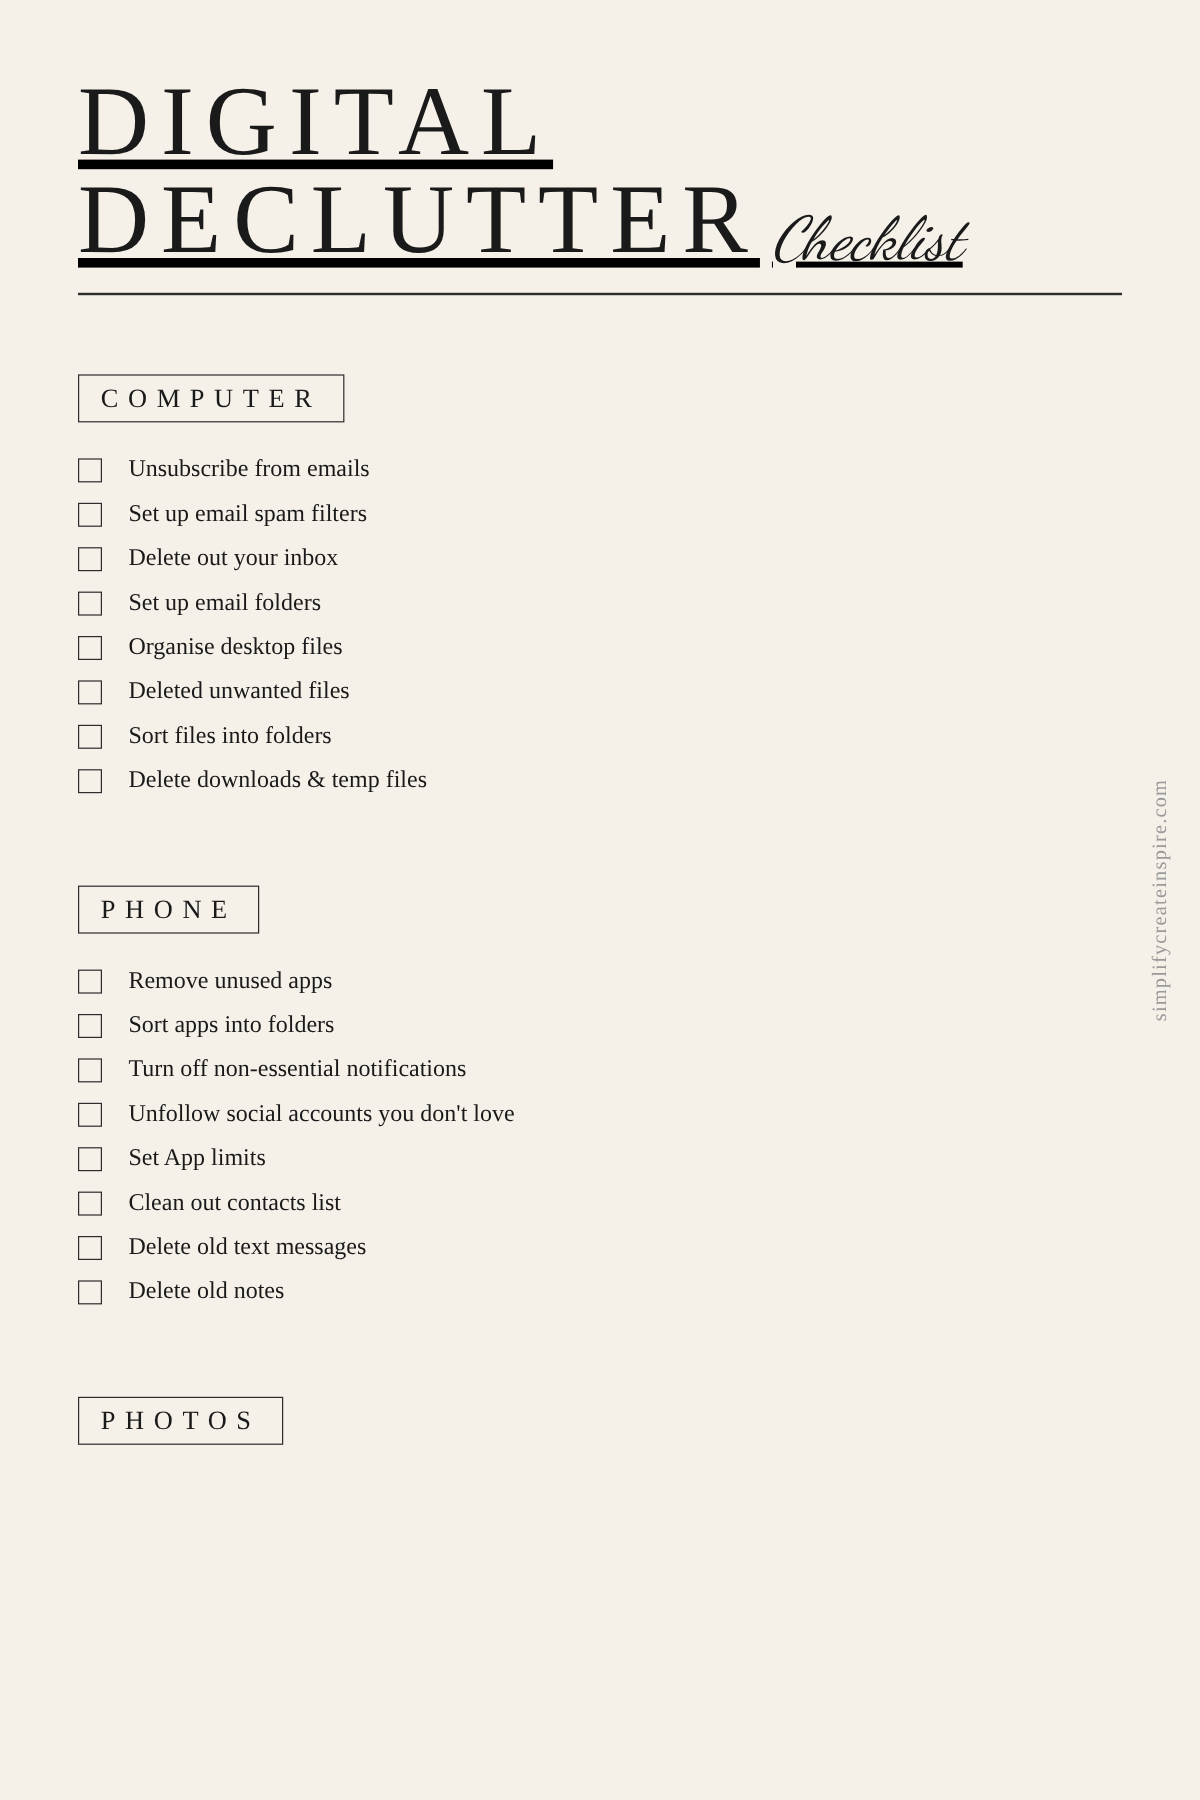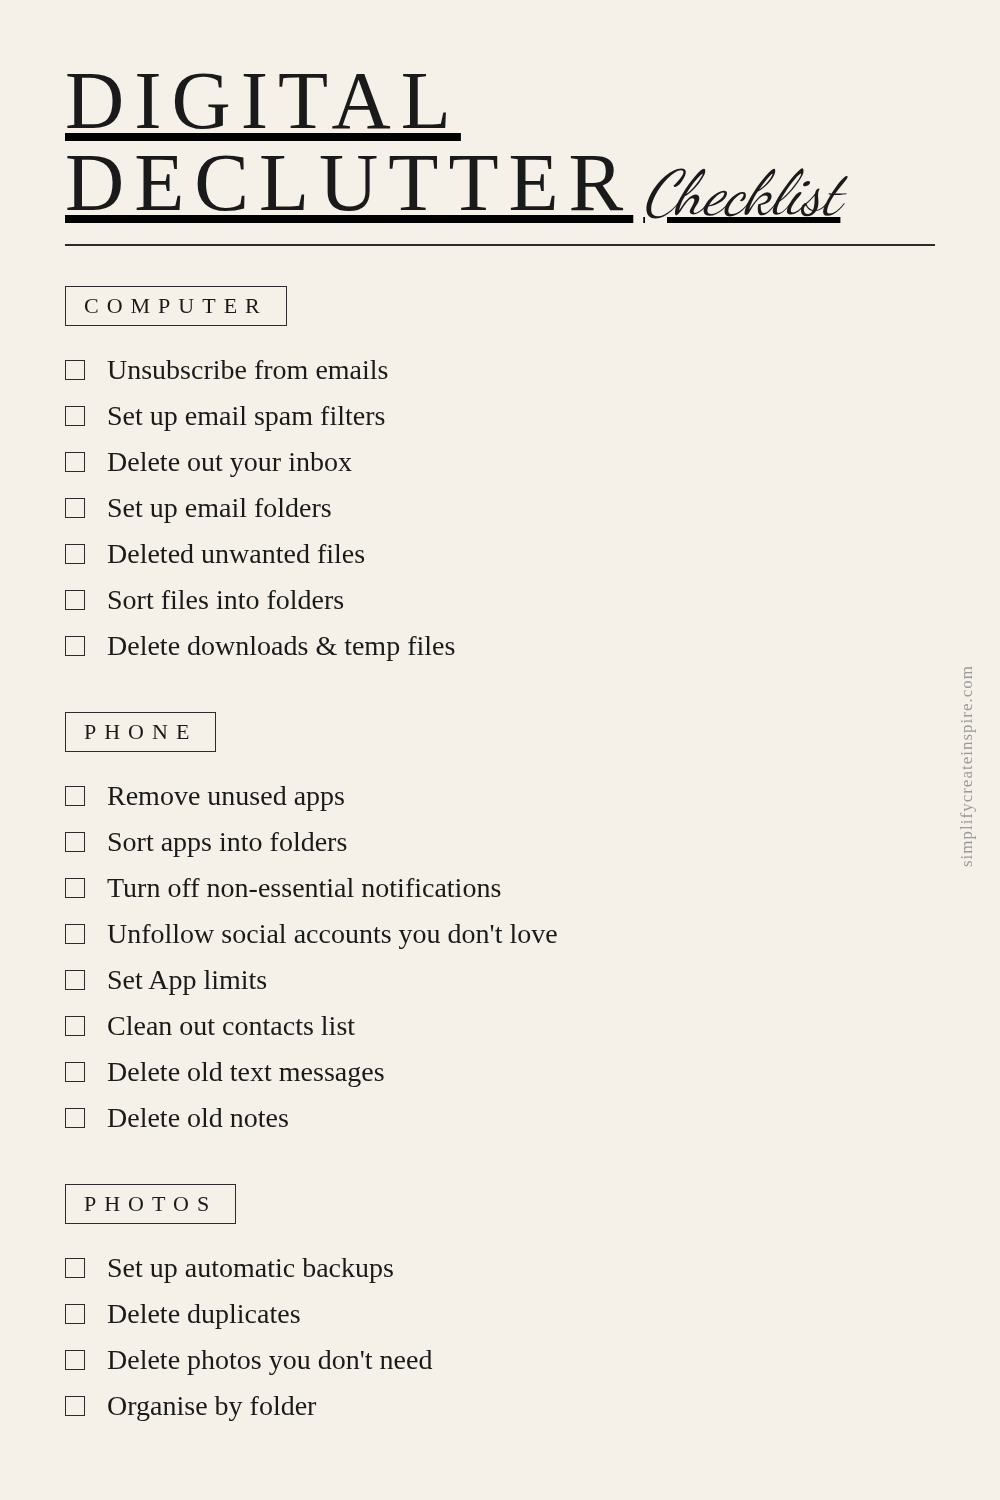--- a/index.html
+++ b/index.html
@@ -40,21 +40,21 @@
       font-size: 82px;
       font-weight: 400;
       letter-spacing: 10px;
       line-height: 1.0;
       color: #1a1a1a;
       text-transform: uppercase;
     }
 
     .title-script {
       font-family: 'Brush Script MT', 'Dancing Script', cursive;
-      font-size: 62px;
+      font-size: 50px;
       font-weight: 400;
       color: #1a1a1a;
       margin-left: 10px;
       line-height: 1.0;
       font-style: italic;
     }
 
     .title-row {
       display: flex;
       align-items: flex-end;
@@ -62,20 +62,21 @@
 
     .section {
       margin-bottom: 50px;
     }
 
     .section-header {
       display: inline-block;
       border: 1.5px solid #2c2c2c;
       padding: 6px 18px;
       margin-bottom: 28px;
+      margin-top: 26px;
     }
 
     .section-title {
       font-family: 'Georgia', serif;
       font-size: 22px;
       letter-spacing: 8px;
       font-weight: 400;
       color: #1a1a1a;
       text-transform: uppercase;
     }
@@ -97,21 +98,21 @@
     .checkbox {
       width: 20px;
       height: 20px;
       border: 1.5px solid #2c2c2c;
       margin-right: 22px;
       flex-shrink: 0;
       background: transparent;
     }
 
     .item-text {
-      font-size: 28px;
+      font-size: 20px;
       color: #1a1a1a;
       font-family: 'Georgia', serif;
       font-weight: 400;
     }
 
     .watermark-container {
       position: absolute;
       right: 18px;
       top: 0;
       bottom: 0;
@@ -160,20 +161,24 @@
           <li class="checklist-item">
             <div class="checkbox"></div>
             <span class="item-text">Delete out your inbox</span>
           </li>
           <li class="checklist-item">
             <div class="checkbox"></div>
             <span class="item-text">Set up email folders</span>
           </li>
           <li class="checklist-item">
             <div class="checkbox"></div>
+            <span class="item-text">Organise desktop files</span>
+          </li>
+          <li class="checklist-item">
+            <div class="checkbox"></div>
             <span class="item-text">Deleted unwanted files</span>
           </li>
           <li class="checklist-item">
             <div class="checkbox"></div>
             <span class="item-text">Sort files into folders</span>
           </li>
           <li class="checklist-item">
             <div class="checkbox"></div>
             <span class="item-text">Delete downloads &amp; temp files</span>
           </li>
@@ -205,37 +210,20 @@
           </li>
           <li class="checklist-item">
             <div class="checkbox"></div>
             <span class="item-text">Delete old text messages</span>
           </li>
           <li class="checklist-item">
             <div class="checkbox"></div>
             <span class="item-text">Delete old notes</span>
           </li>
         </ul></div>
-      <div class="section"><div class="section-header"><div class="section-title">PHOTOS</div></div><ul class="checklist">
-          <li class="checklist-item">
-            <div class="checkbox"></div>
-            <span class="item-text">Set up automatic backups</span>
-          </li>
-          <li class="checklist-item">
-            <div class="checkbox"></div>
-            <span class="item-text">Delete duplicates</span>
-          </li>
-          <li class="checklist-item">
-            <div class="checkbox"></div>
-            <span class="item-text">Delete photos you don't need</span>
-          </li>
-          <li class="checklist-item">
-            <div class="checkbox"></div>
-            <span class="item-text">Organise by folder</span>
-          </li>
-        </ul></div>
+      <div class="section"><div class="section-header"><div class="section-title">PHOTOS</div></div></div>
     </div>
 
   <div class="watermark-container">
     <div class="watermark-text">simplifycreateinspire.com</div>
   </div>
 
 </div>
 
 </body></html>

